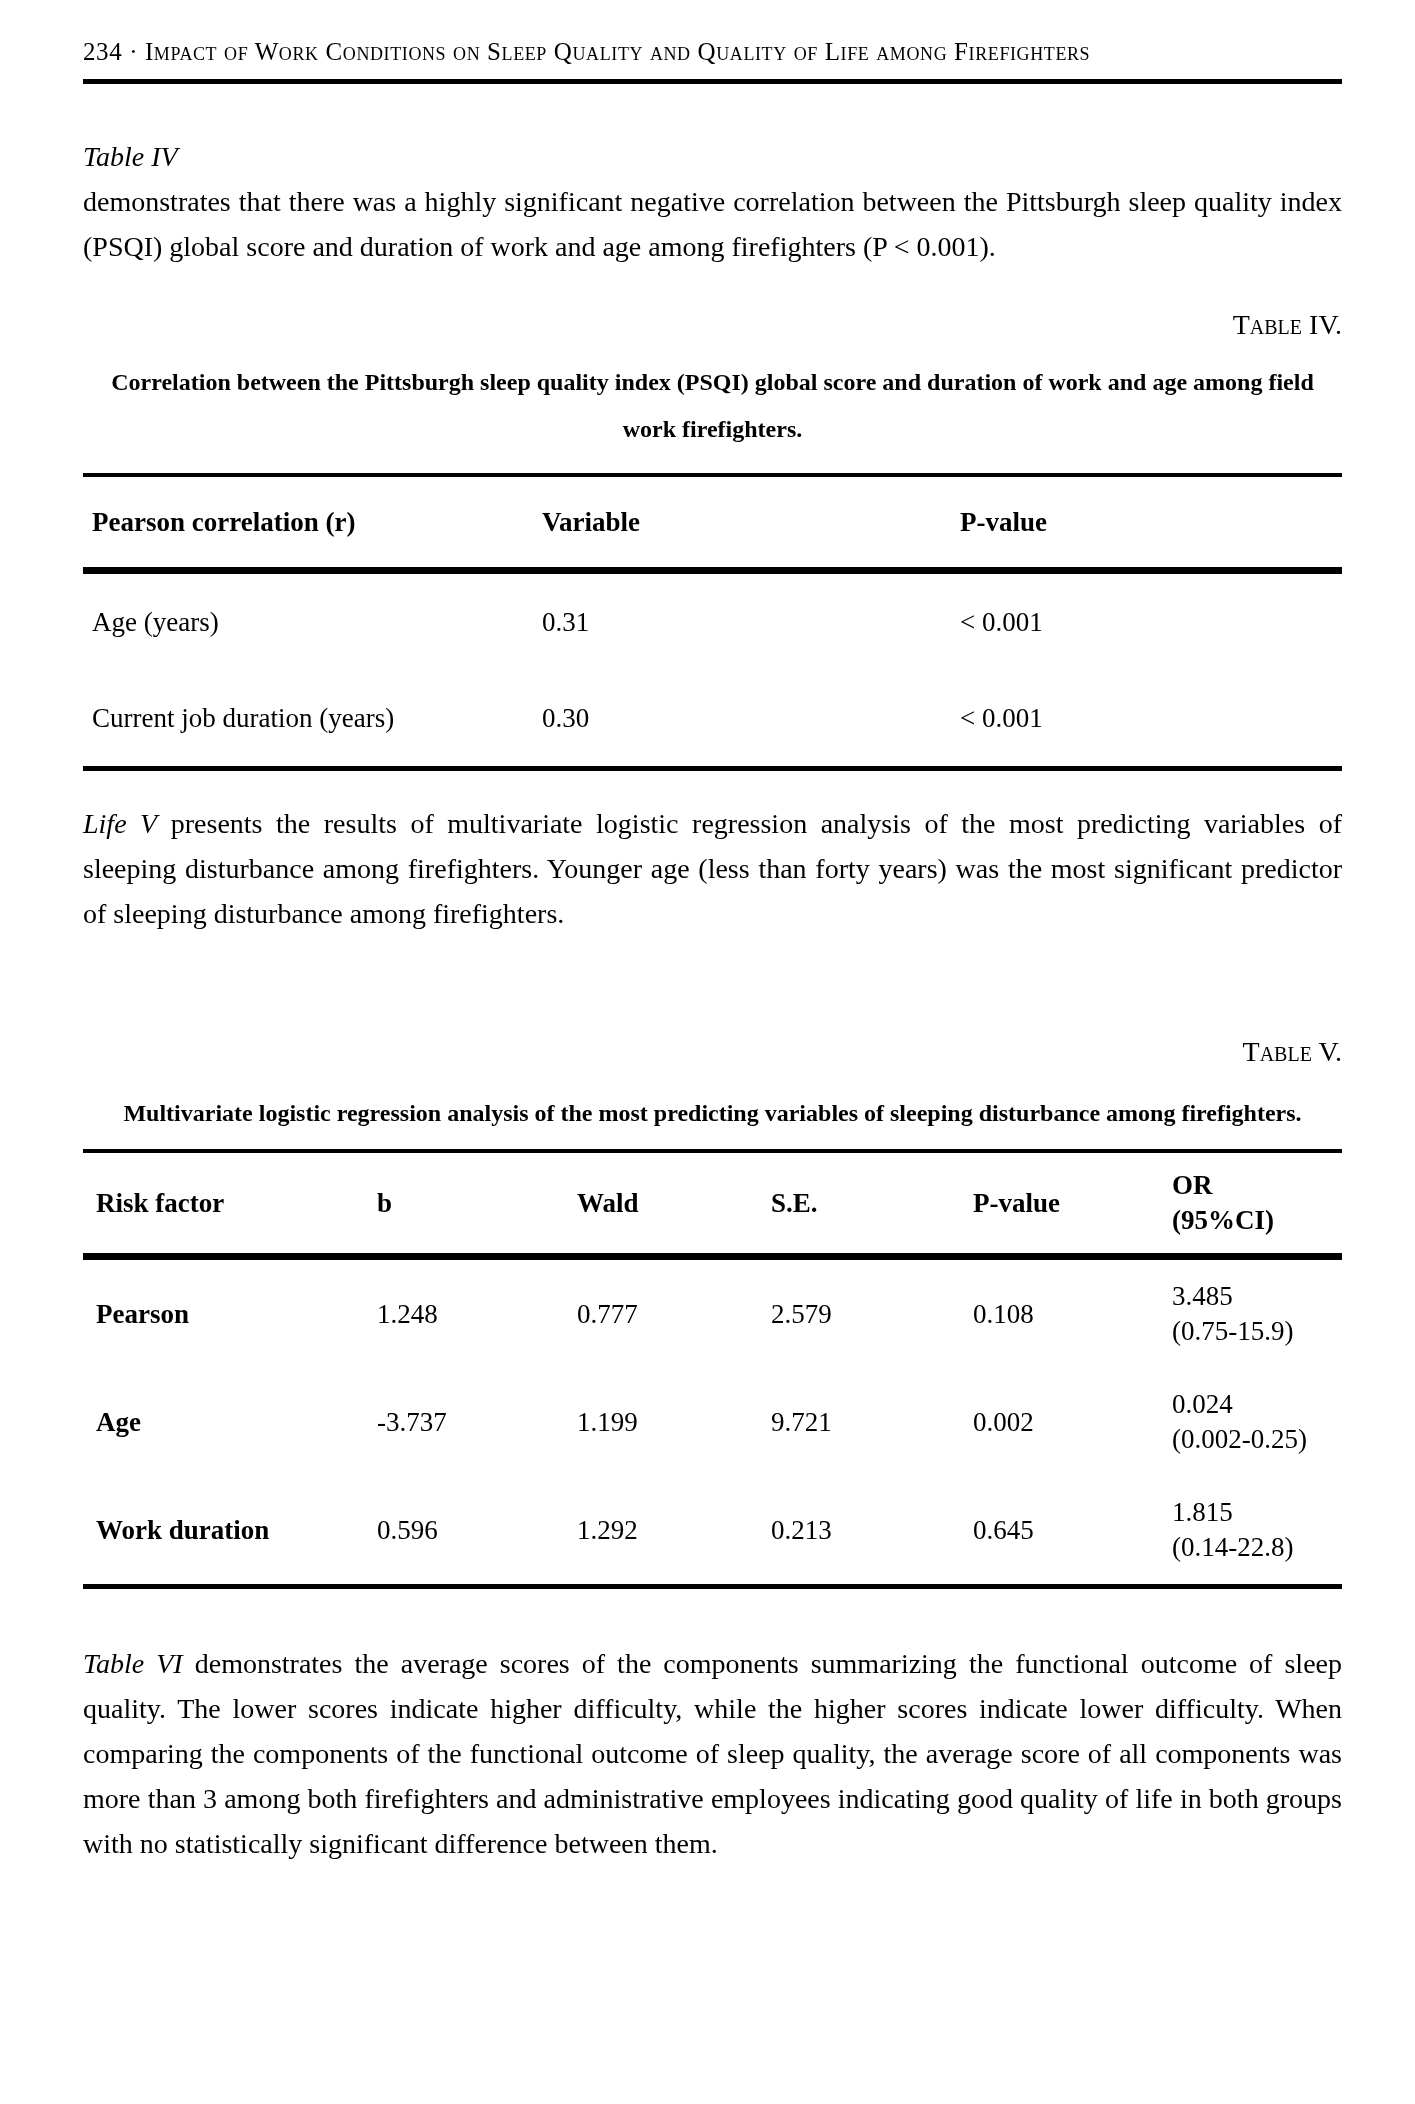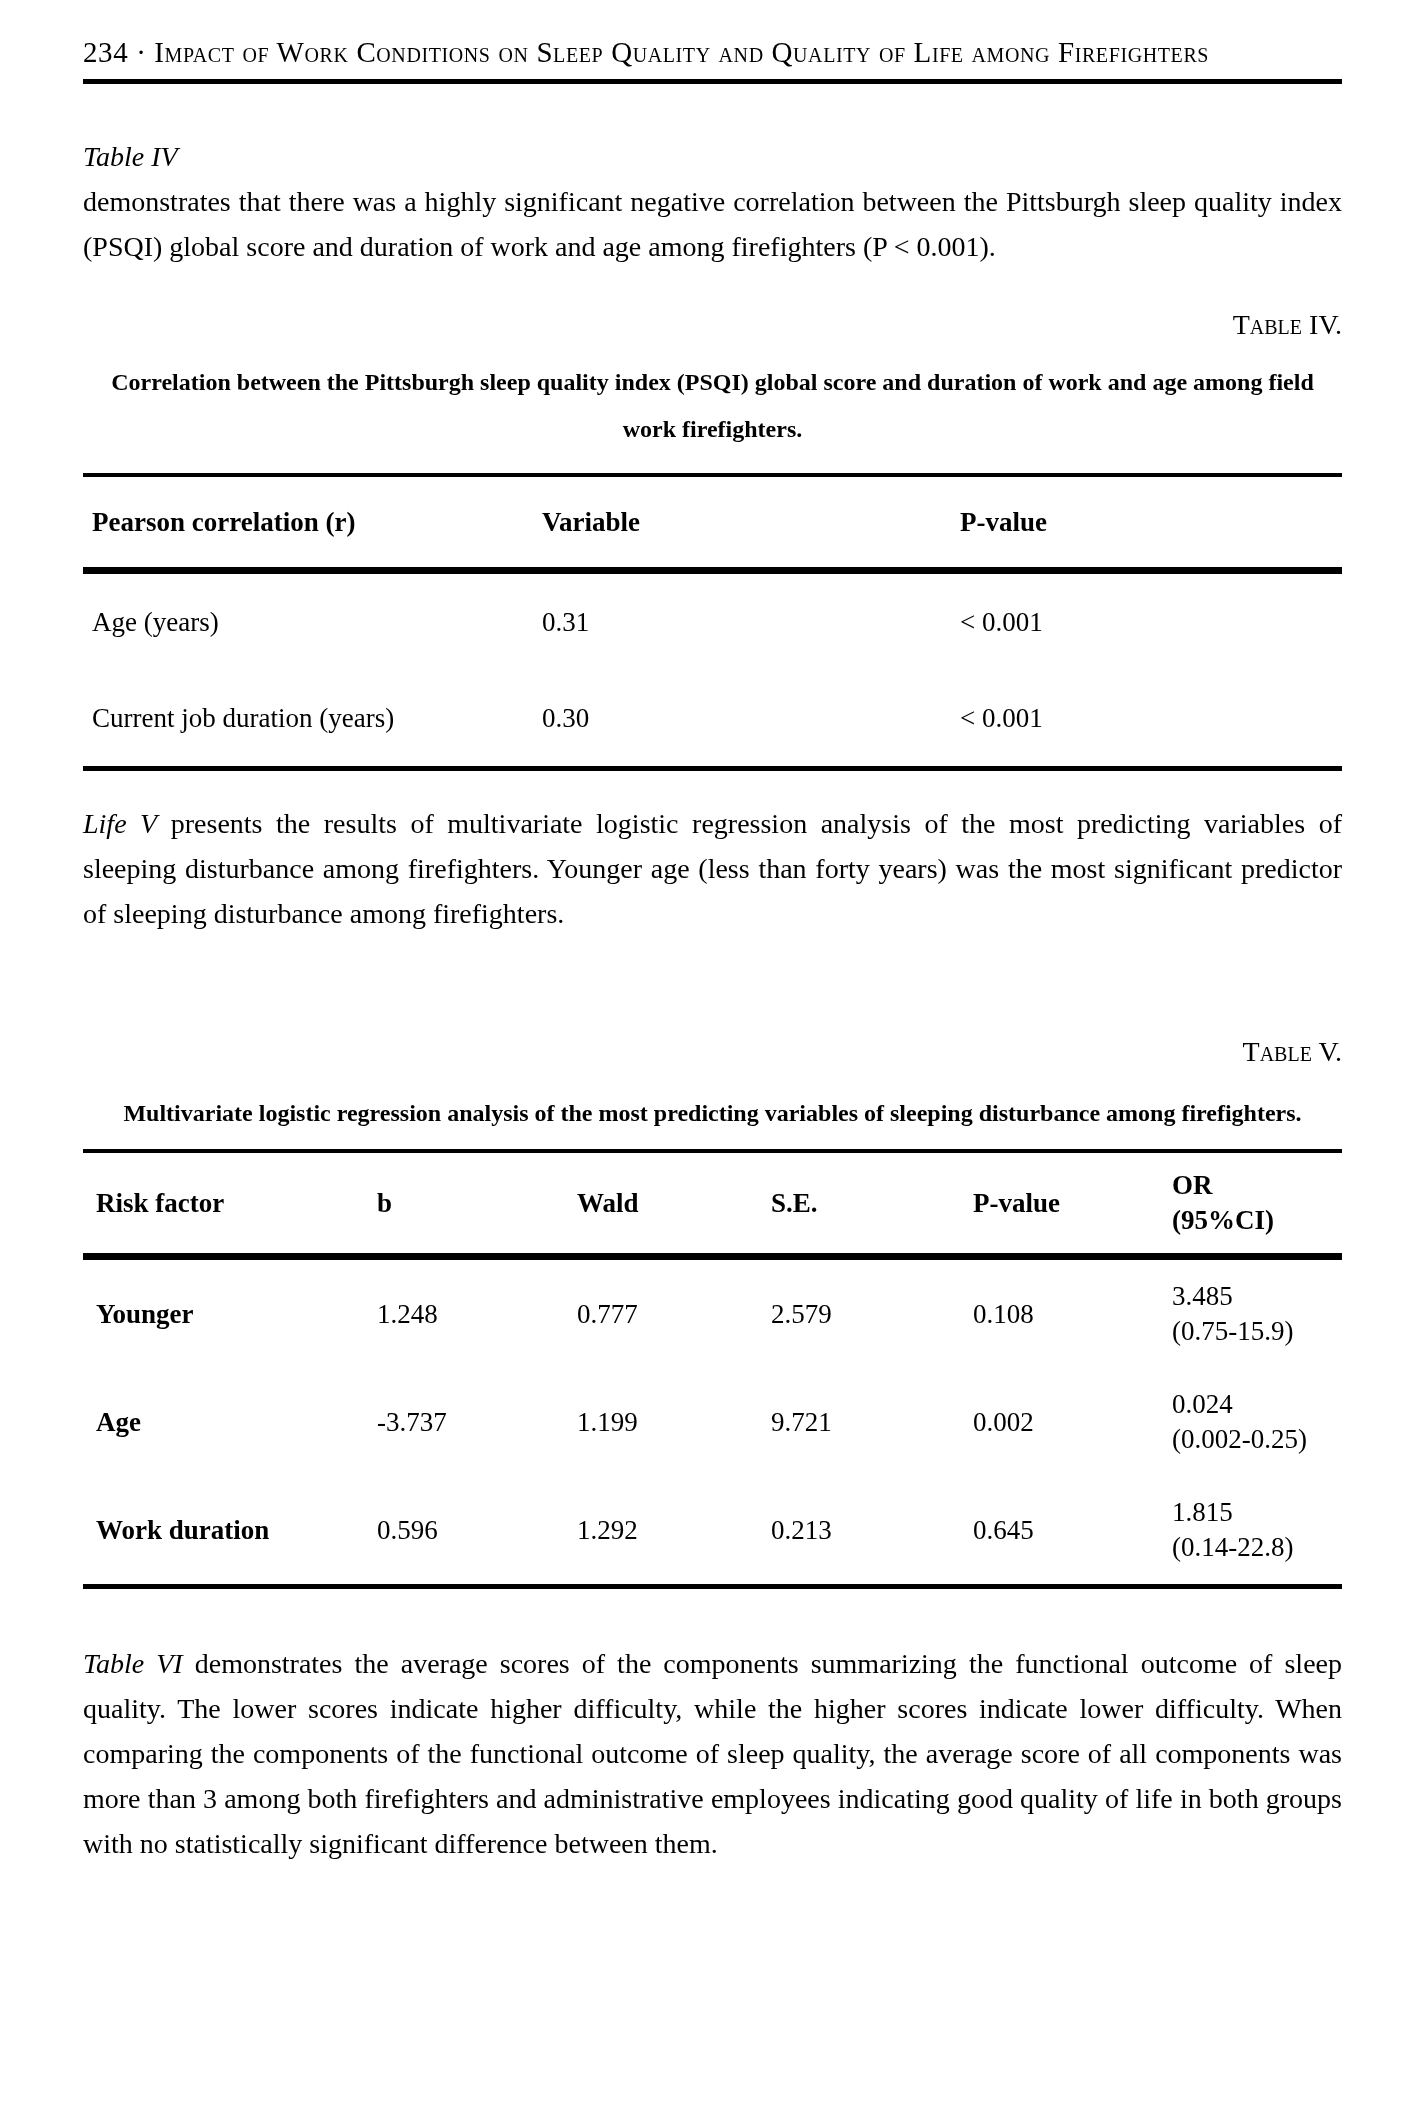--- a/index.html
+++ b/index.html
@@ -16,21 +16,21 @@
   }
   .content {
     margin-left: 83px;
     width: 1259px;
   }
 
   
   .page-header {
     padding-top: 36px;
     font-variant: small-caps;
-    font-size: 29px;
+    font-size: 25px;
     letter-spacing: 0.6px;
     line-height: 32px;
     border-bottom: 5px solid #000;
     padding-bottom: 11px;
   }
 
   
   .body-text {
     font-size: 28px;
     line-height: 45px;
@@ -155,21 +155,21 @@
       <div class="t-cell">S.E.</div>
       <div class="t-cell">P-value</div>
       <div class="t-cell cell-stack">
         <div>OR</div>
         <div>(95%CI)</div>
       </div>
     </div>
     <div class="rule-double"></div>
 
     <div class="t-row t5-row t5-body-row">
-      <div class="t-cell row-label">Younger</div>
+      <div class="t-cell row-label">Pearson</div>
       <div class="t-cell">1.248</div>
       <div class="t-cell">0.777</div>
       <div class="t-cell">2.579</div>
       <div class="t-cell">0.108</div>
       <div class="t-cell cell-stack">
         <div>3.485</div>
         <div>(0.75-15.9)</div>
       </div>
     </div>
 

